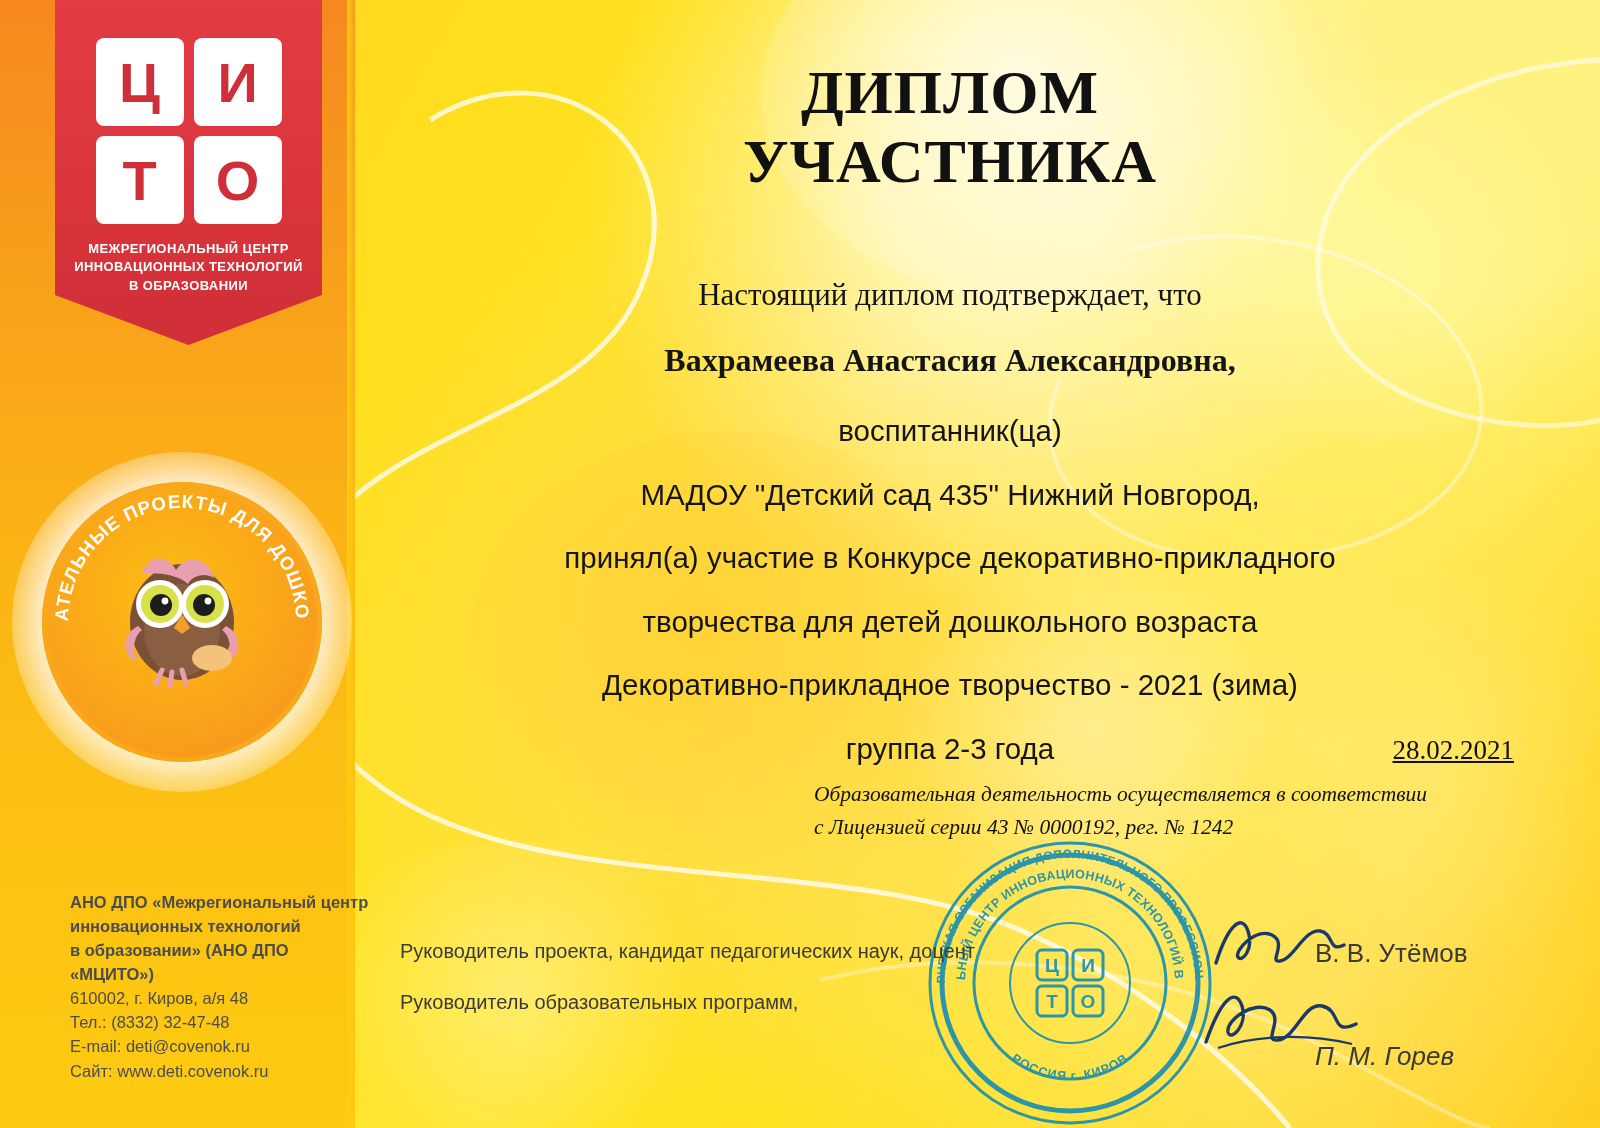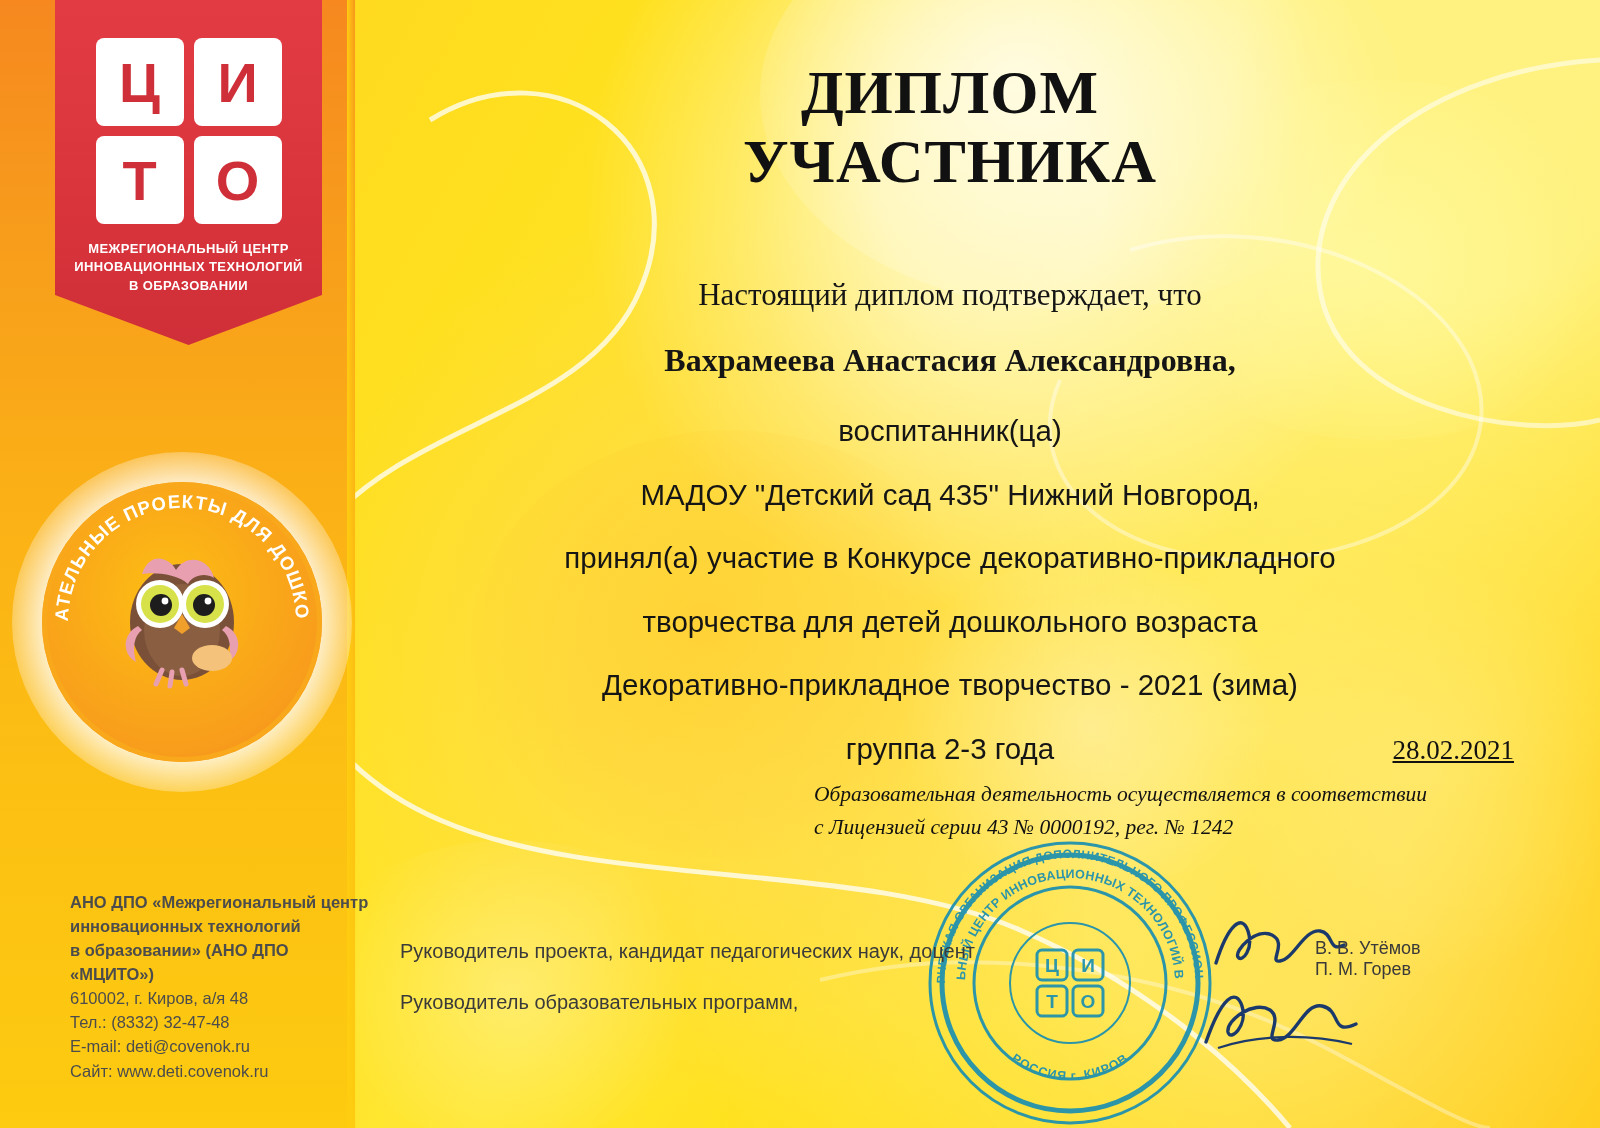--- a/index.html
+++ b/index.html
@@ -112,23 +112,23 @@
   }
 
   
   .sig{
     position:absolute;left:20px;top:938px;width:780px;
     font-family:"Liberation Sans",sans-serif;font-size:20px;color:#3a3a3a;line-height:1.36;
   }
   .sig .row2{margin-top:24px;}
   .names{
     position:absolute;left:935px;top:938px;width:280px;
-    font-family:"Liberation Sans",sans-serif;font-size:18px;color:#3a3a3a;
-  }
-  .names .n2{}
+    font-family:"Liberation Sans",sans-serif;font-size:26px;color:#3a3a3a;
+  }
+  .names .n2{margin-top:72px;font-style:italic;}
 
   
   .stamp{position:absolute;left:545px;top:838px;width:290px;height:290px;opacity:.92;}
   .sign-scribble{position:absolute;}
   .sig-a{left:828px;top:905px;}
   .sig-b{left:820px;top:982px;}
 </style>
 </head>
 <body>
 

